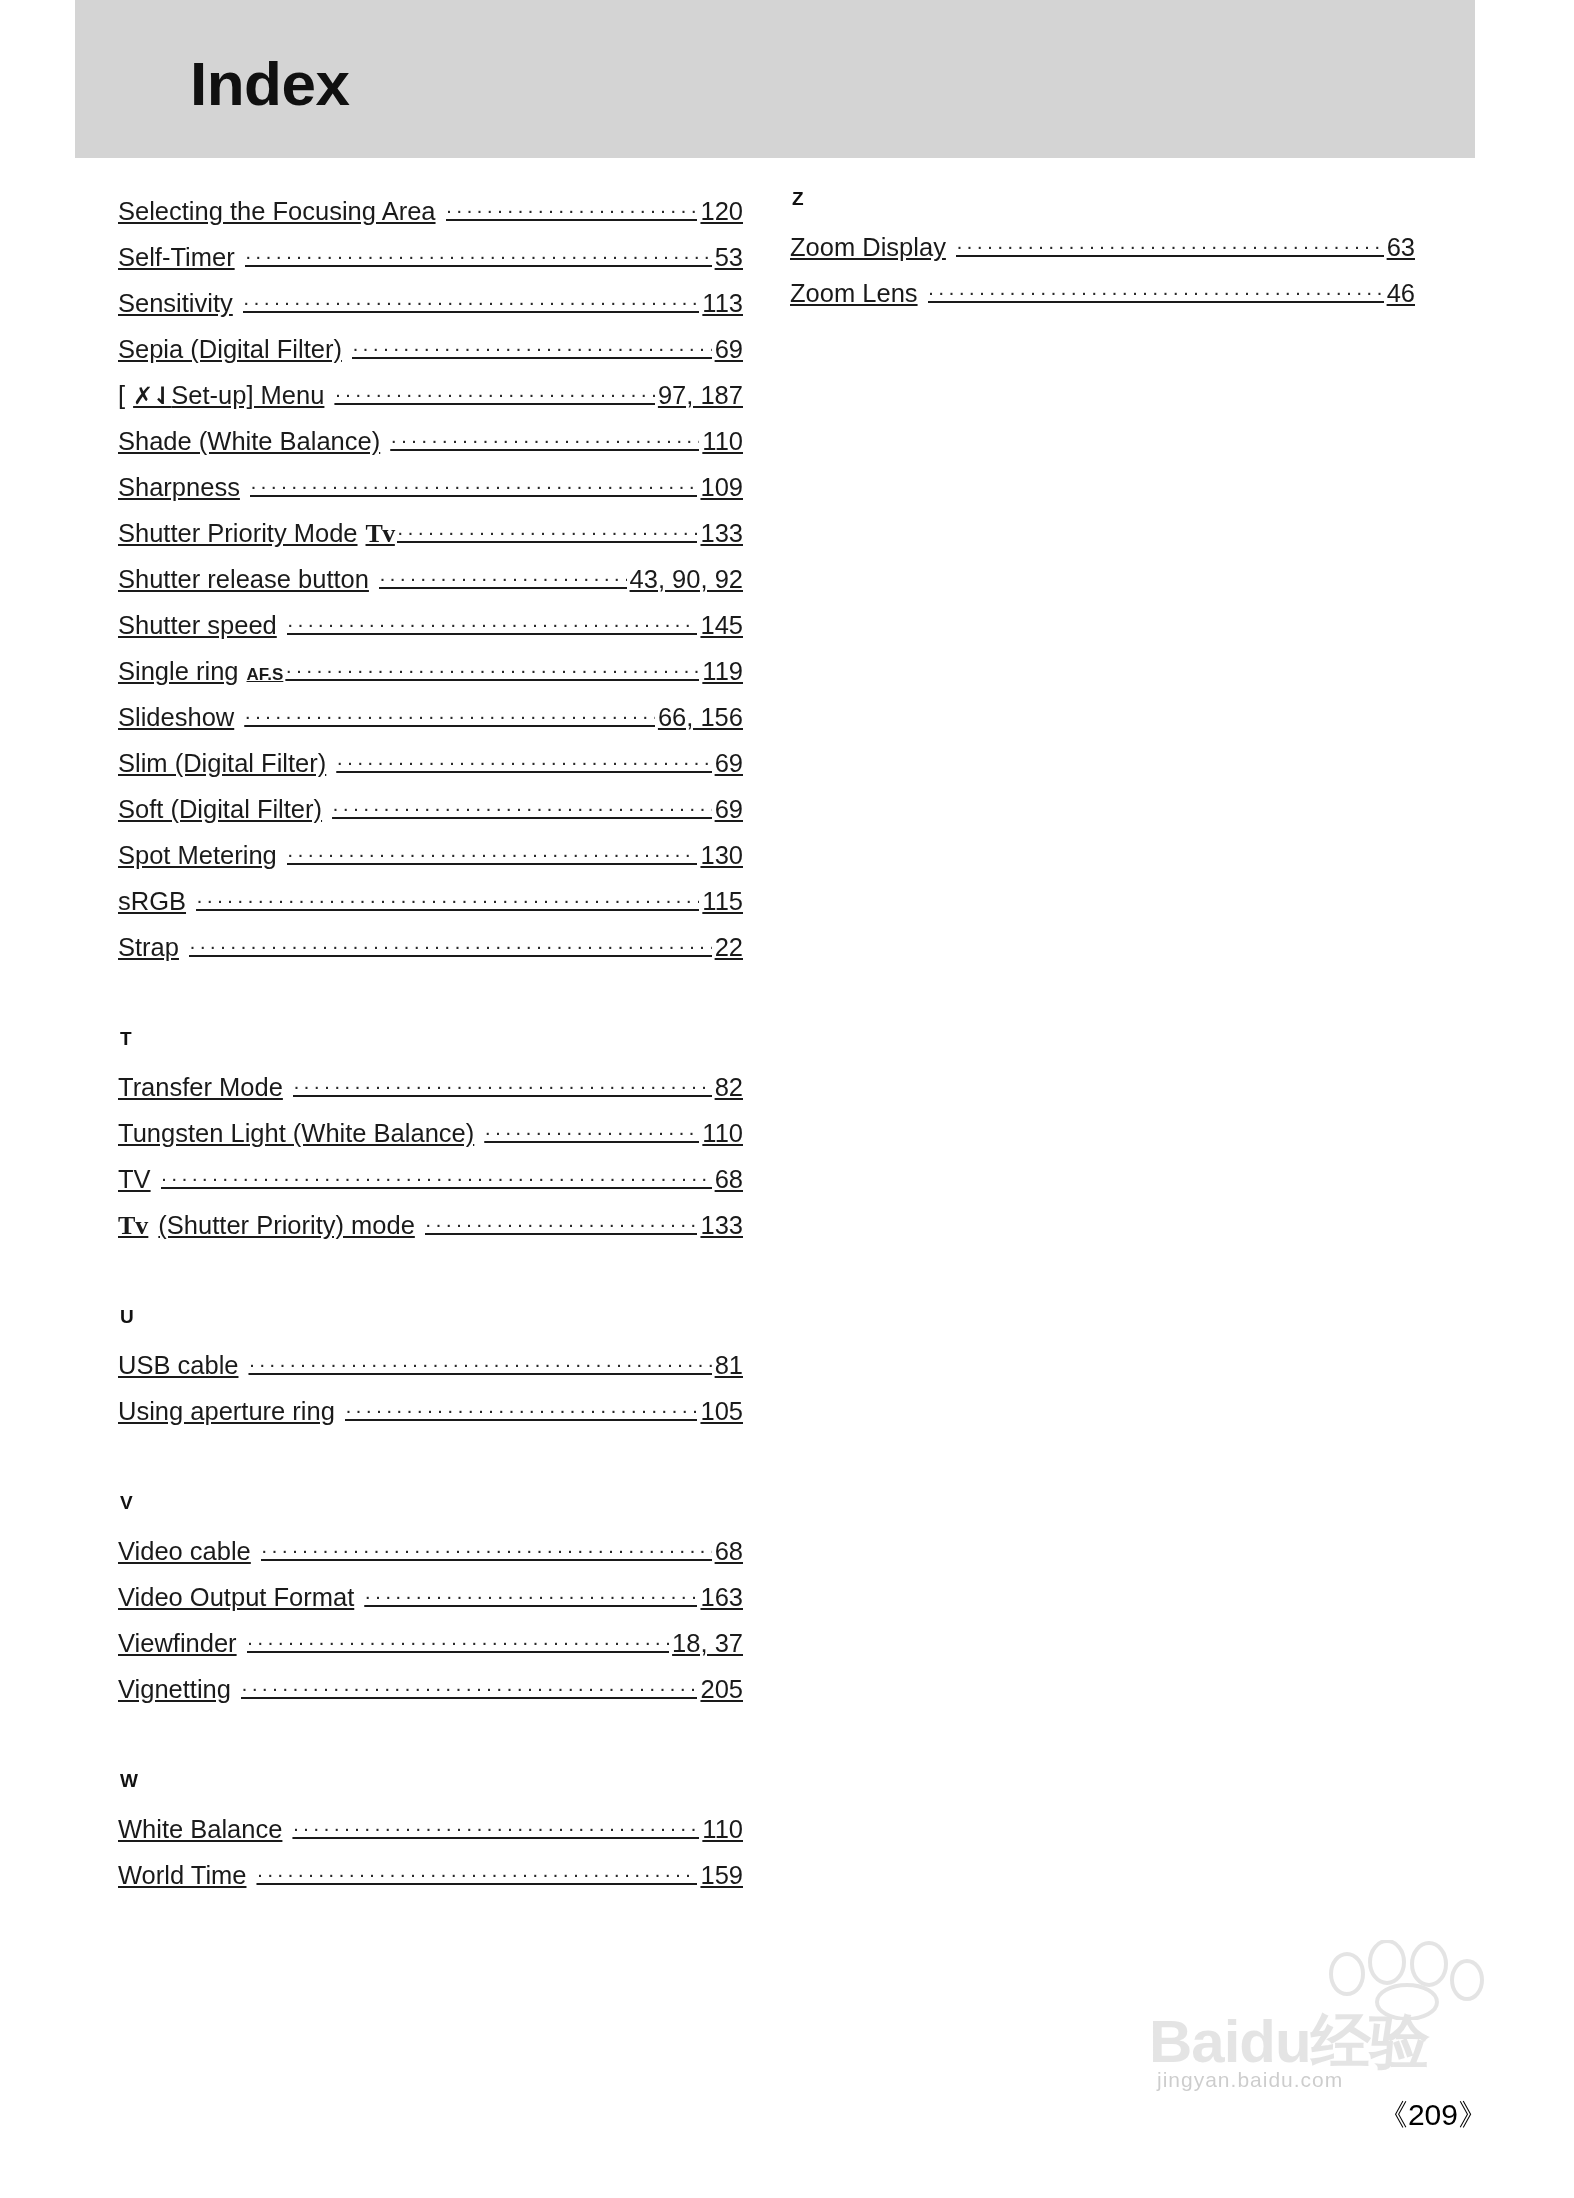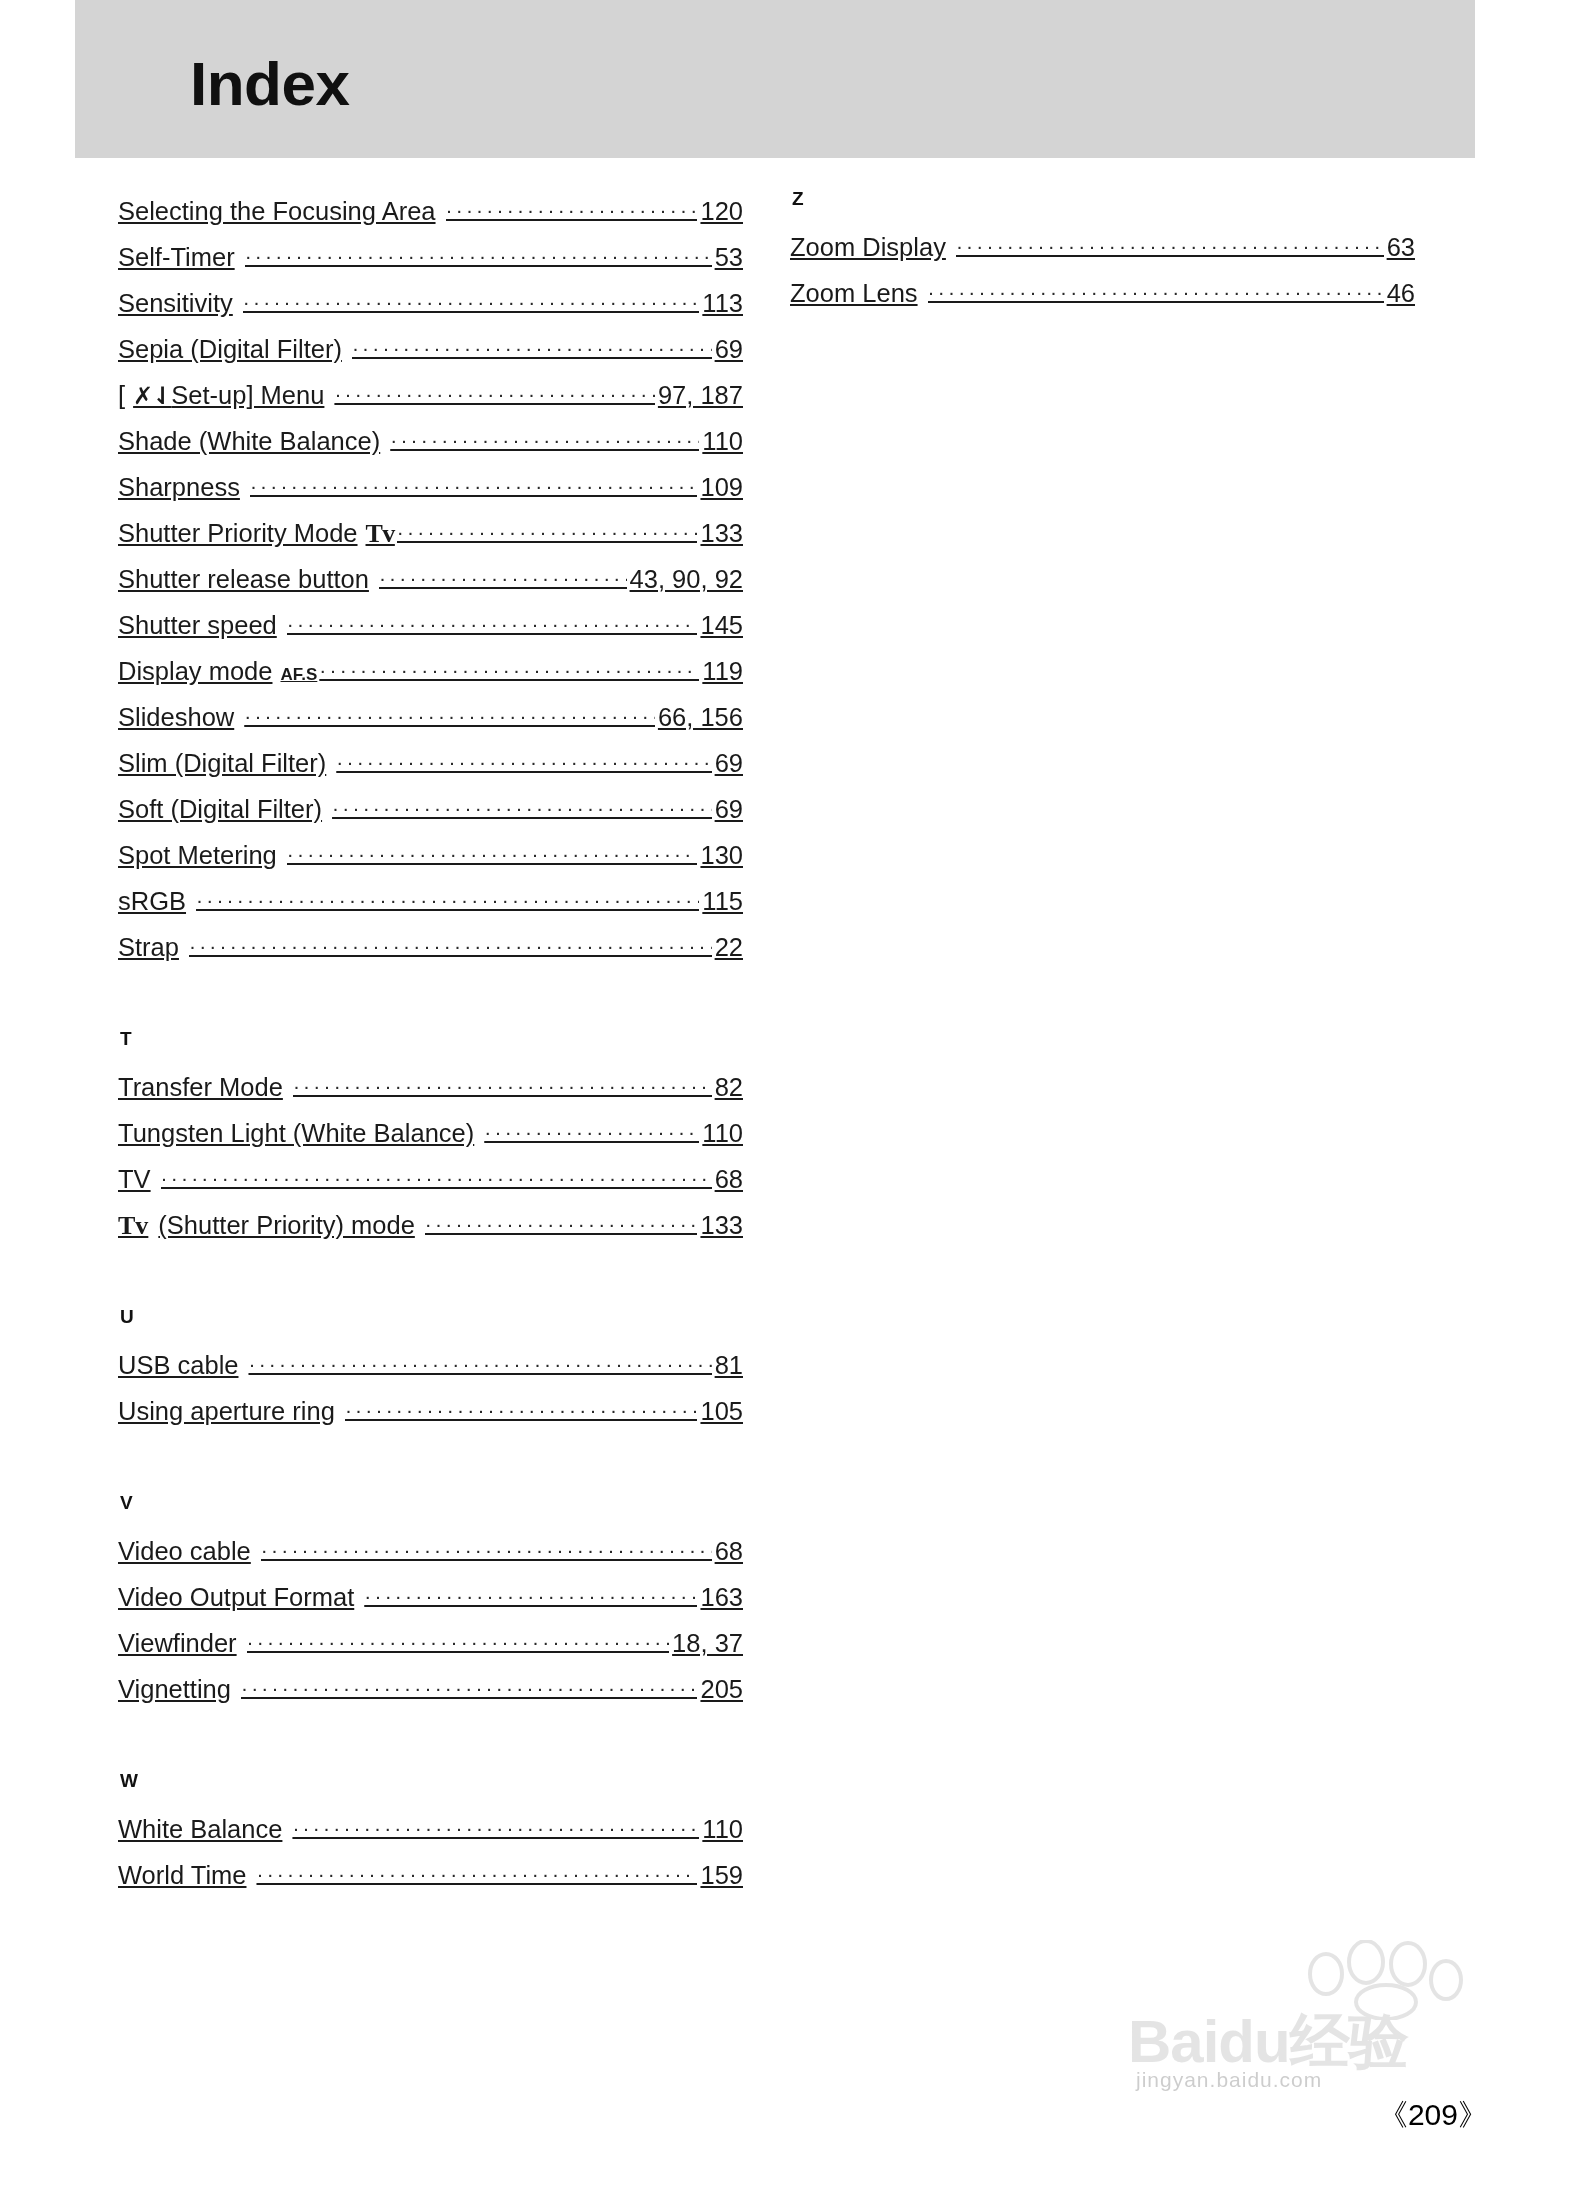--- a/index.html
+++ b/index.html
@@ -128,21 +128,21 @@
     position: absolute;
     right: 86px;
     bottom: 62px;
     font-size: 30px;
     color: #000000;
     font-family: "Liberation Sans", sans-serif;
   }
   
   .watermark {
     position: absolute;
-    right: 86px;
+    right: 65px;
     bottom: 108px;
     width: 360px;
     height: 150px;
     opacity: 0.26;
     pointer-events: none;
   }
   .wm-text {
     position: absolute;
     left: 0;
     top: 62px;
@@ -224,21 +224,21 @@
         <span class="label">Shutter release button</span>
         <span class="leader">··························································································</span>
         <span class="page-no">43, 90, 92</span>
       </div>
       <div class="entry">
         <span class="label">Shutter speed</span>
         <span class="leader">··························································································</span>
         <span class="page-no">145</span>
       </div>
       <div class="entry">
-        <span class="label">Display mode </span>
+        <span class="label">Single ring </span>
         <span class="glyph-afs">AF.S</span>
         <span class="leader">··························································································</span>
         <span class="page-no">119</span>
       </div>
       <div class="entry">
         <span class="label">Slideshow</span>
         <span class="leader">··························································································</span>
         <span class="page-no">66, 156</span>
       </div>
       <div class="entry">

